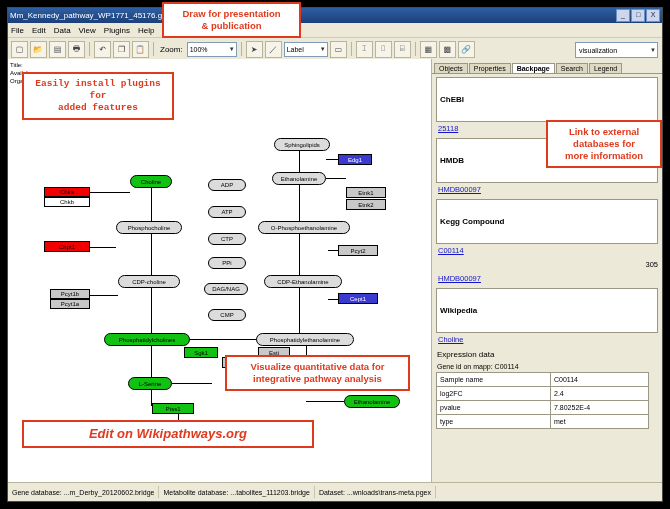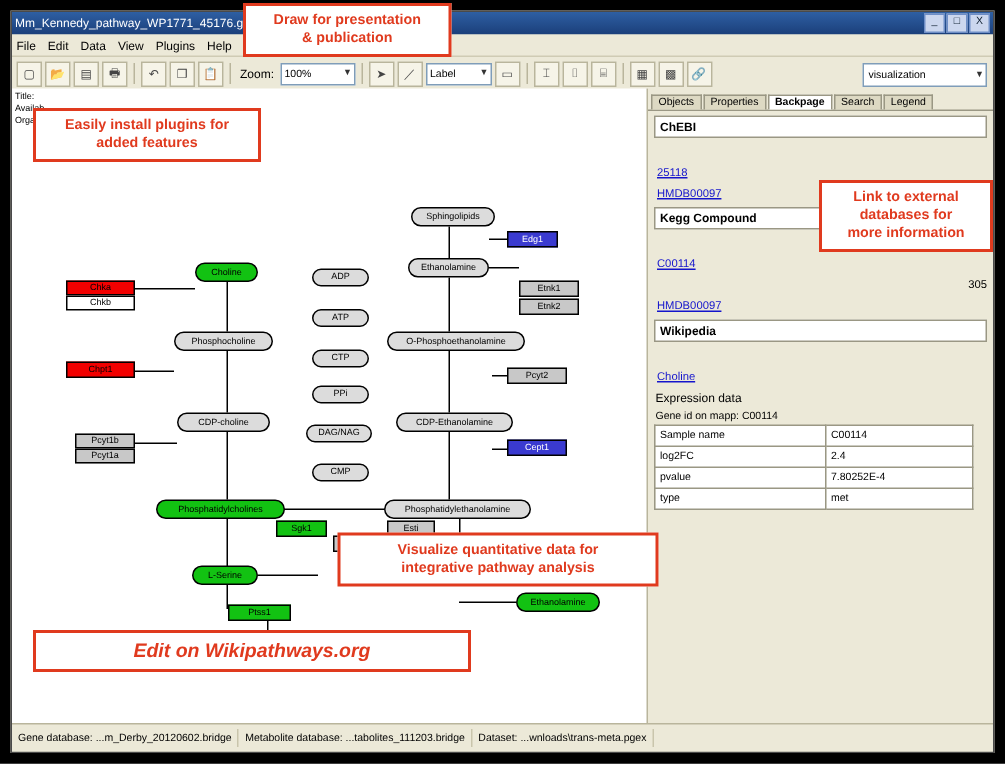--- a/index.html
+++ b/index.html
@@ -36,21 +36,21 @@
 
   
   .statusbar{position:absolute;left:0;right:0;bottom:0;height:18px;background:#ece9d8;border-top:1px solid #b9b59c;display:flex;align-items:center;}
   .statusbar .cell{font-size:7px;color:#000;padding:0 4px;border-right:1px solid #c9c5ac;height:12px;display:flex;align-items:center;}
 
   
   .tabs{display:flex;height:14px;background:#ece9d8;align-items:flex-end;padding-left:2px;gap:1px;border-bottom:1px solid #9a9784;}
   .tab{font-size:7px;padding:1px 4px;border:1px solid #9a9784;border-bottom:none;background:#ddd9c3;color:#000;}
   .tab.active{background:#fff;font-weight:bold;}
   .rcontent{flex:1;background:#ece9d8;padding:3px 4px 0 4px;overflow:hidden;}
-  .fieldbox{background:#fff;border:1px solid #9a9784;font-size:8px;font-weight:bold;padding:2px 3px;margin-bottom:18px;}
+  .fieldbox{background:#fff;border:1px solid #9a9784;font-size:8px;font-weight:bold;padding:17px 3px;margin-bottom:2px;}
   .linkline{font-size:7.5px;color:#1414cc;text-decoration:underline;margin:1px 0 5px 2px;}
   .plainline{font-size:7.5px;color:#000;margin:1px 0 5px 2px;text-align:right;}
   .exprhdr{font-size:8px;font-weight:normal;margin:6px 0 4px 1px;}
   .geneid{font-size:7px;margin:0 0 2px 1px;}
   table.expr{border-collapse:collapse;width:96%;}
   table.expr td{border:1px solid #9a9784;background:#fff;font-size:7px;padding:1px 3px;height:11px;}
 
   
   .node{position:absolute;border:1px solid #000;font-size:6px;display:flex;align-items:center;justify-content:center;color:#000;box-sizing:border-box;}
   .metab{border-radius:9px;background:#dcdcdc;}
@@ -203,20 +203,21 @@
         <div class="tab">Objects</div>
         <div class="tab">Properties</div>
         <div class="tab active">Backpage</div>
         <div class="tab">Search</div>
         <div class="tab">Legend</div>
       </div>
       <div class="rcontent">
         <div class="fieldbox">ChEBI</div>
         <div class="linkline">25118</div>
 
+        <div class="fieldbox">HMDB</div>
         <div class="linkline">HMDB00097</div>
 
         <div class="fieldbox">Kegg Compound</div>
         <div class="linkline">C00114</div>
 
         <div class="plainline">305</div>
 
         <div class="linkline">HMDB00097</div>
 
         <div class="fieldbox">Wikipedia</div>
@@ -250,20 +251,20 @@
 
   <div class="statusbar">
     <div class="cell">Gene database: ...m_Derby_20120602.bridge</div>
     <div class="cell">Metabolite database: ...tabolites_111203.bridge</div>
     <div class="cell">Dataset: ...wnloads\trans-meta.pgex</div>
   </div>
 </div>
 
 <div class="anno" style="left:162px;top:2px;width:139px;white-space:pre-line;">Draw for presentation
 &amp; publication</div>
-<div class="anno" style="left:22px;top:72px;width:152px;white-space:pre-line;">Easily install plugins for
+<div class="anno" style="left:22px;top:72px;width:152px;white-space:pre-line;font-family:Liberation Mono, monospace;">Easily install plugins for
 added features</div>
-<div class="anno" style="left:225px;top:355px;width:214px;white-space:pre-line;">Visualize quantitative data  for
+<div class="anno" style="left:225px;top:355px;width:185px;white-space:pre-line;">Visualize quantitative data  for
 integrative pathway analysis</div>
 <div class="anno share" style="left:22px;top:420px;width:292px;padding:6px 8px;">Edit on Wikipathways.org</div>
 <div class="anno" style="left:546px;top:120px;width:116px;white-space:pre-line;">Link  to external
 databases  for
 more information</div>
 
 </body></html>

